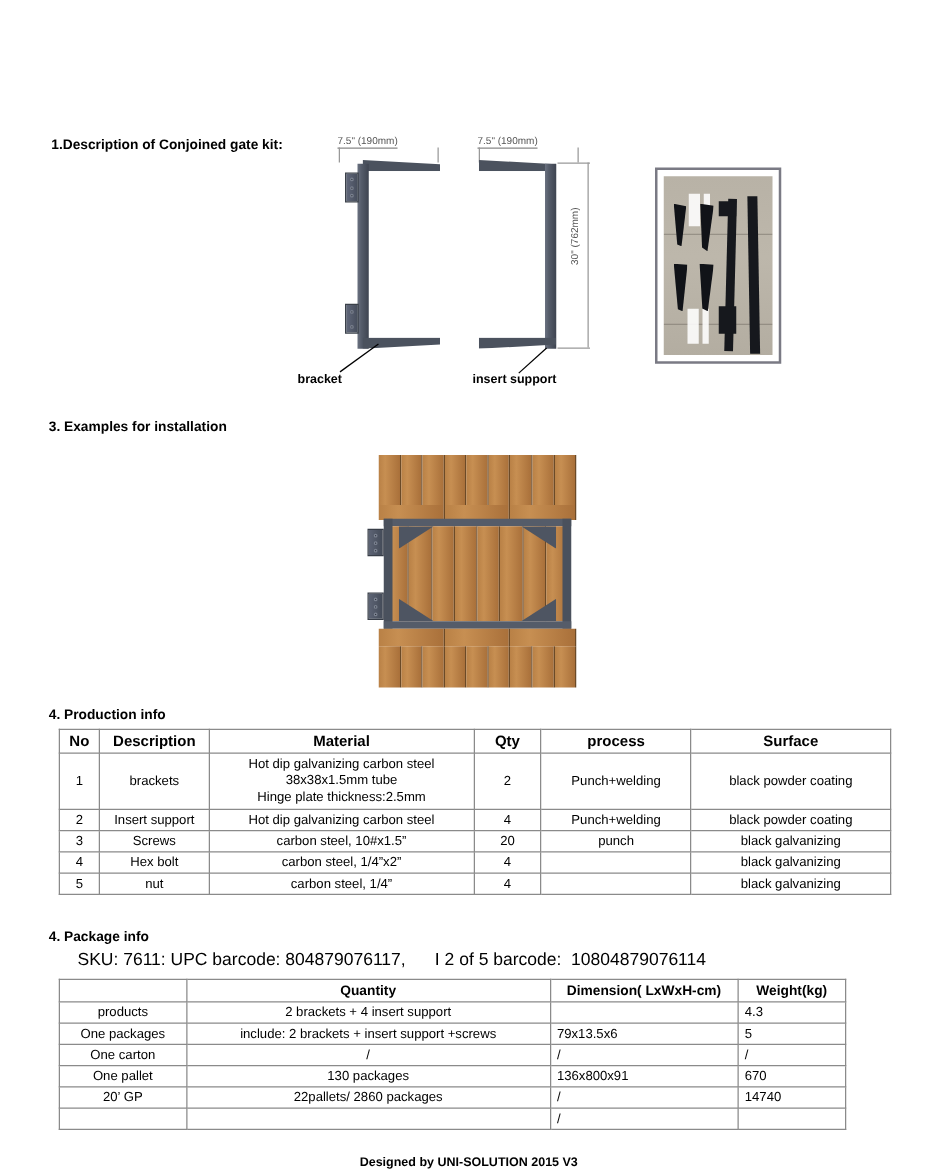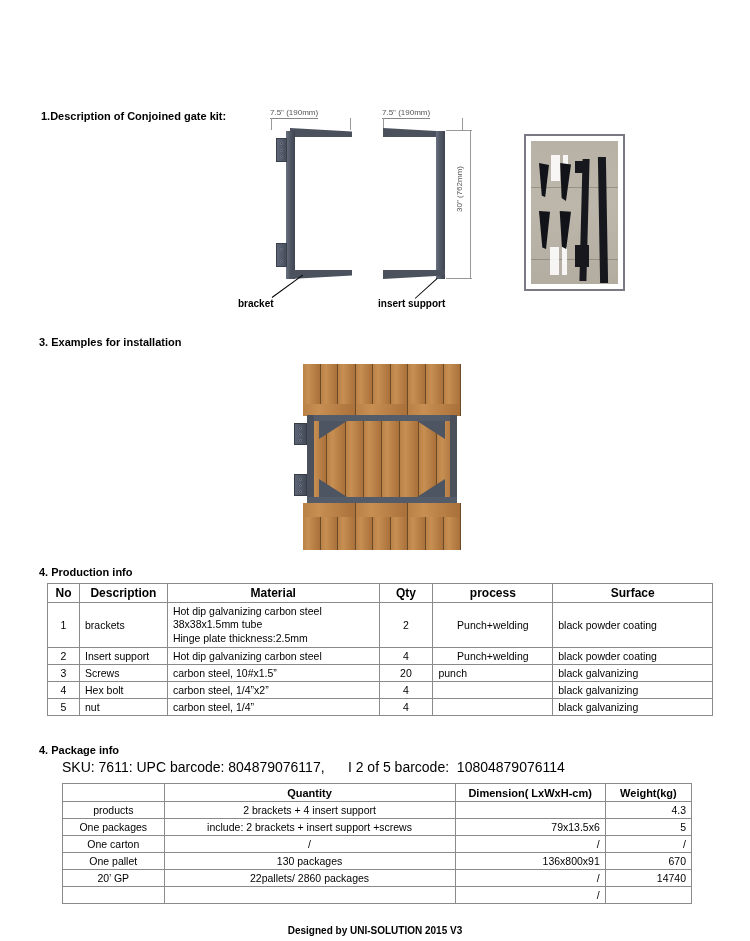--- a/index.html
+++ b/index.html
@@ -139,26 +139,26 @@
     border: 1px solid #8a8a8a;
     padding: 2px 5px;
     font-weight: normal;
     vertical-align: middle;
   }
   #prod-table { left: 47px; top: 583px; width: 666px; }
   #prod-table th {
     font-weight: bold; font-size: 12px; text-align: center; height: 19px;
   }
   #prod-table td.c { text-align: center; }
-  #prod-table td.l { text-align: left; }
+  #prod-table td.l { text-align: center; }
   .ml { line-height: 1.28; }
 
-  #pkg-table { left: 62px; top: 783px; width: 630px; }
+  #pkg-table { left: 47px; top: 783px; width: 630px; }
   #pkg-table th { font-weight: bold; font-size: 11px; text-align: center; height: 18px; }
-  #pkg-table td.c { text-align: right; }
+  #pkg-table td.c { text-align: left; }
   #pkg-table td.l { text-align: center; }
 
   .barcode-line {
     position: absolute; left: 62px; top: 759px;
     font-size: 14px; white-space: pre;
   }
 
   .footer {
     position: absolute; left: 0; top: 925px; width: 750px;
     text-align: center; font-size: 10px; font-weight: bold;

